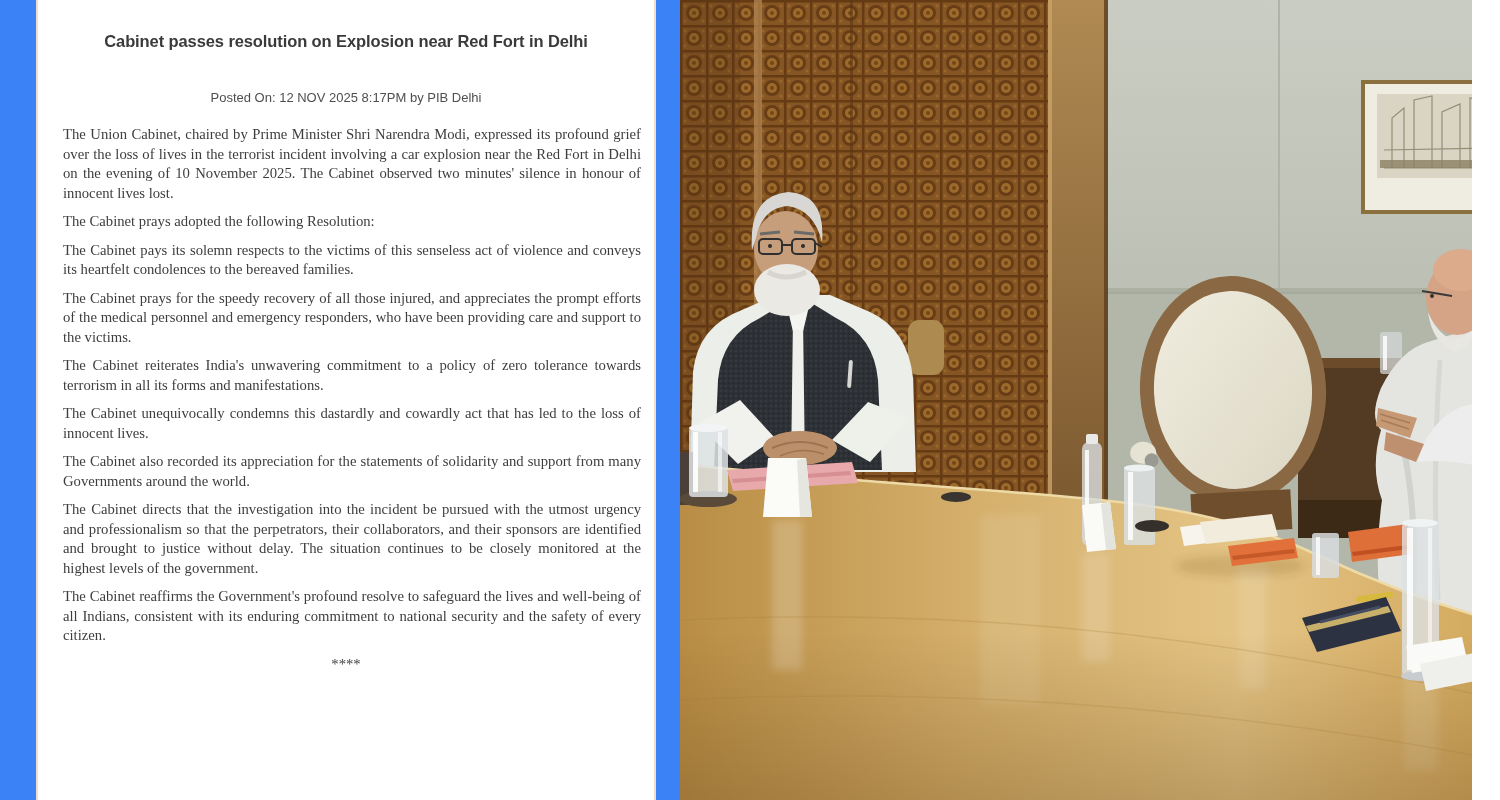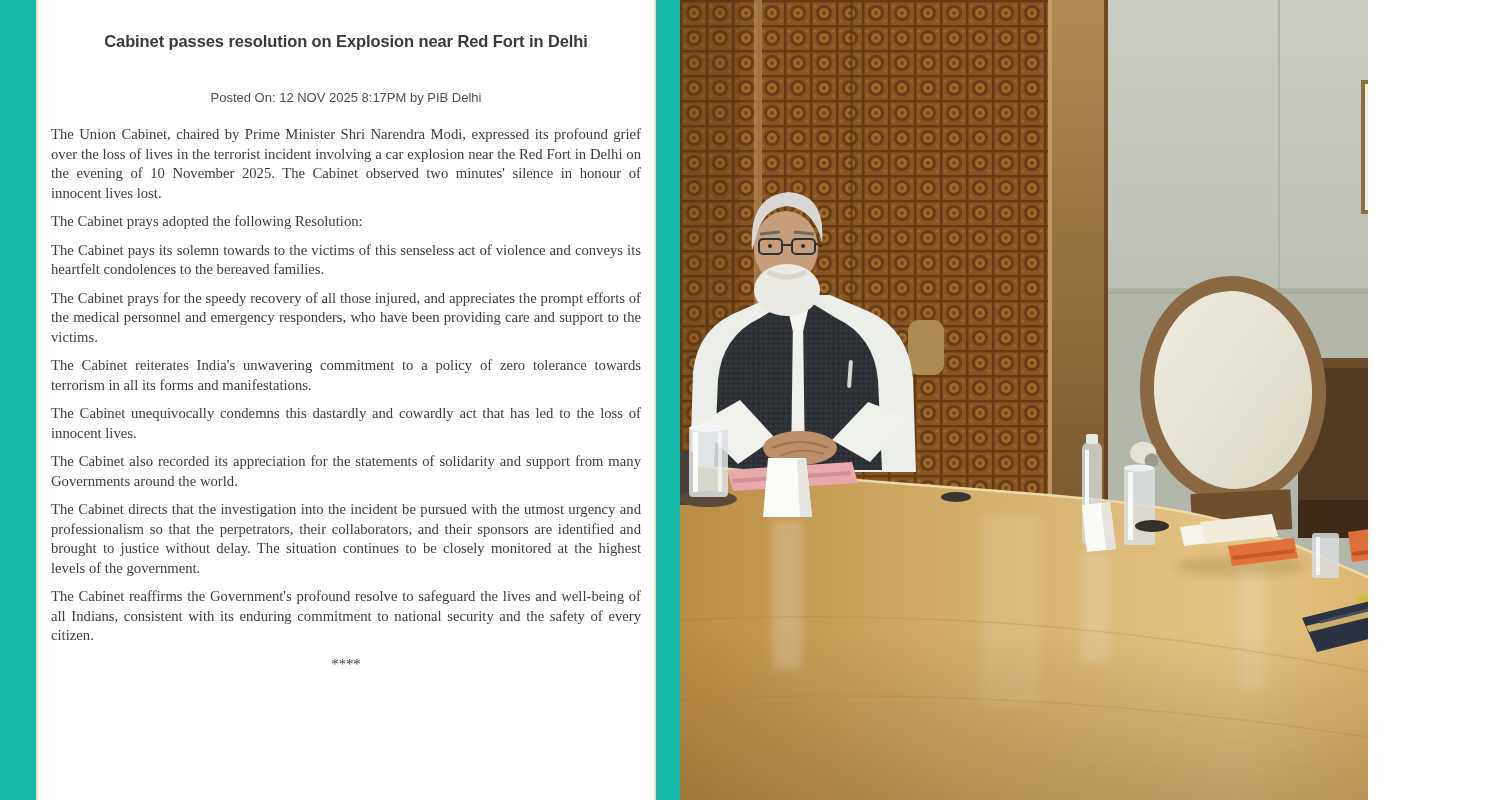--- a/index.html
+++ b/index.html
@@ -1,46 +1,46 @@
 <!DOCTYPE html>
 <html><head>
 <meta charset="utf-8">
 <style>
   html,body{margin:0;padding:0;background:#ffffff;}
-  #page{position:relative;width:1368px;height:800px;overflow:hidden;background:#14b8a6;
+  #page{position:relative;width:1472px;height:800px;overflow:hidden;background:#3b82f6;
         font-family:"Liberation Sans",sans-serif;}
 
   
   .article{position:absolute;left:36px;top:-12px;width:590px;height:812px;
            background:#ffffff;border:2px solid #f3ddc7;border-top:0;
            padding:28px 13px 0 13px;box-sizing:content-box;}
   .article-title{margin:14px 0 0 0;text-align:center;font-size:16.5px;line-height:22px;
                  font-weight:bold;color:#3a3a3a;letter-spacing:-0.1px;}
   .posted-on{margin:38px 0 20px 0;text-align:center;font-size:13px;color:#4f4f4f;}
   .body-text p{font-family:"Liberation Serif",serif;font-size:14.7px;line-height:19.5px;
-               color:#3d3d3d;text-align:justify;margin:0 0 9px 0;}
+               color:#3d3d3d;text-align:justify;margin:0 0 9px 12px;}
   .end-mark{font-family:"Liberation Serif",serif;font-size:14.7px;color:#3d3d3d;
             text-align:center;margin:10px 0 0 0;}
 
   
   .photo-wrap{position:absolute;left:680px;top:0;width:820px;height:800px;overflow:hidden;}
   .photo-wrap svg{display:block;}
 </style>
 </head>
 <body>
 
 <div id="page">
 
   <div class="article">
     <h1 class="article-title">Cabinet passes resolution on Explosion near Red Fort in Delhi</h1>
     <div class="posted-on">Posted On: 12 NOV 2025 8:17PM by PIB Delhi</div>
     <div class="body-text">
       <p>The Union Cabinet, chaired by Prime Minister Shri Narendra Modi, expressed its profound grief over the loss of lives in the terrorist incident involving a car explosion near the Red Fort in Delhi on the evening of 10 November 2025. The Cabinet observed two minutes' silence in honour of innocent lives lost.</p>
       <p>The Cabinet prays adopted the following Resolution:</p>
-      <p>The Cabinet pays its solemn towards to the victims of this senseless act of violence and conveys its heartfelt condolences to the bereaved families.</p>
+      <p>The Cabinet pays its solemn respects to the victims of this senseless act of violence and conveys its heartfelt condolences to the bereaved families.</p>
       <p>The Cabinet prays for the speedy recovery of all those injured, and appreciates the prompt efforts of the medical personnel and emergency responders, who have been providing care and support to the victims.</p>
       <p>The Cabinet reiterates India's unwavering commitment to a policy of zero tolerance towards terrorism in all its forms and manifestations.</p>
       <p>The Cabinet unequivocally condemns this dastardly and cowardly act that has led to the loss of innocent lives.</p>
       <p>The Cabinet also recorded its appreciation for the statements of solidarity and support from many Governments around the world.</p>
       <p>The Cabinet directs that the investigation into the incident be pursued with the utmost urgency and professionalism so that the perpetrators, their collaborators, and their sponsors are identified and brought to justice without delay. The situation continues to be closely monitored at the highest levels of the government.</p>
       <p>The Cabinet reaffirms the Government's profound resolve to safeguard the lives and well-being of all Indians, consistent with its enduring commitment to national security and the safety of every citizen.</p>
       <div class="end-mark">****</div>
     </div>
   </div>
 

